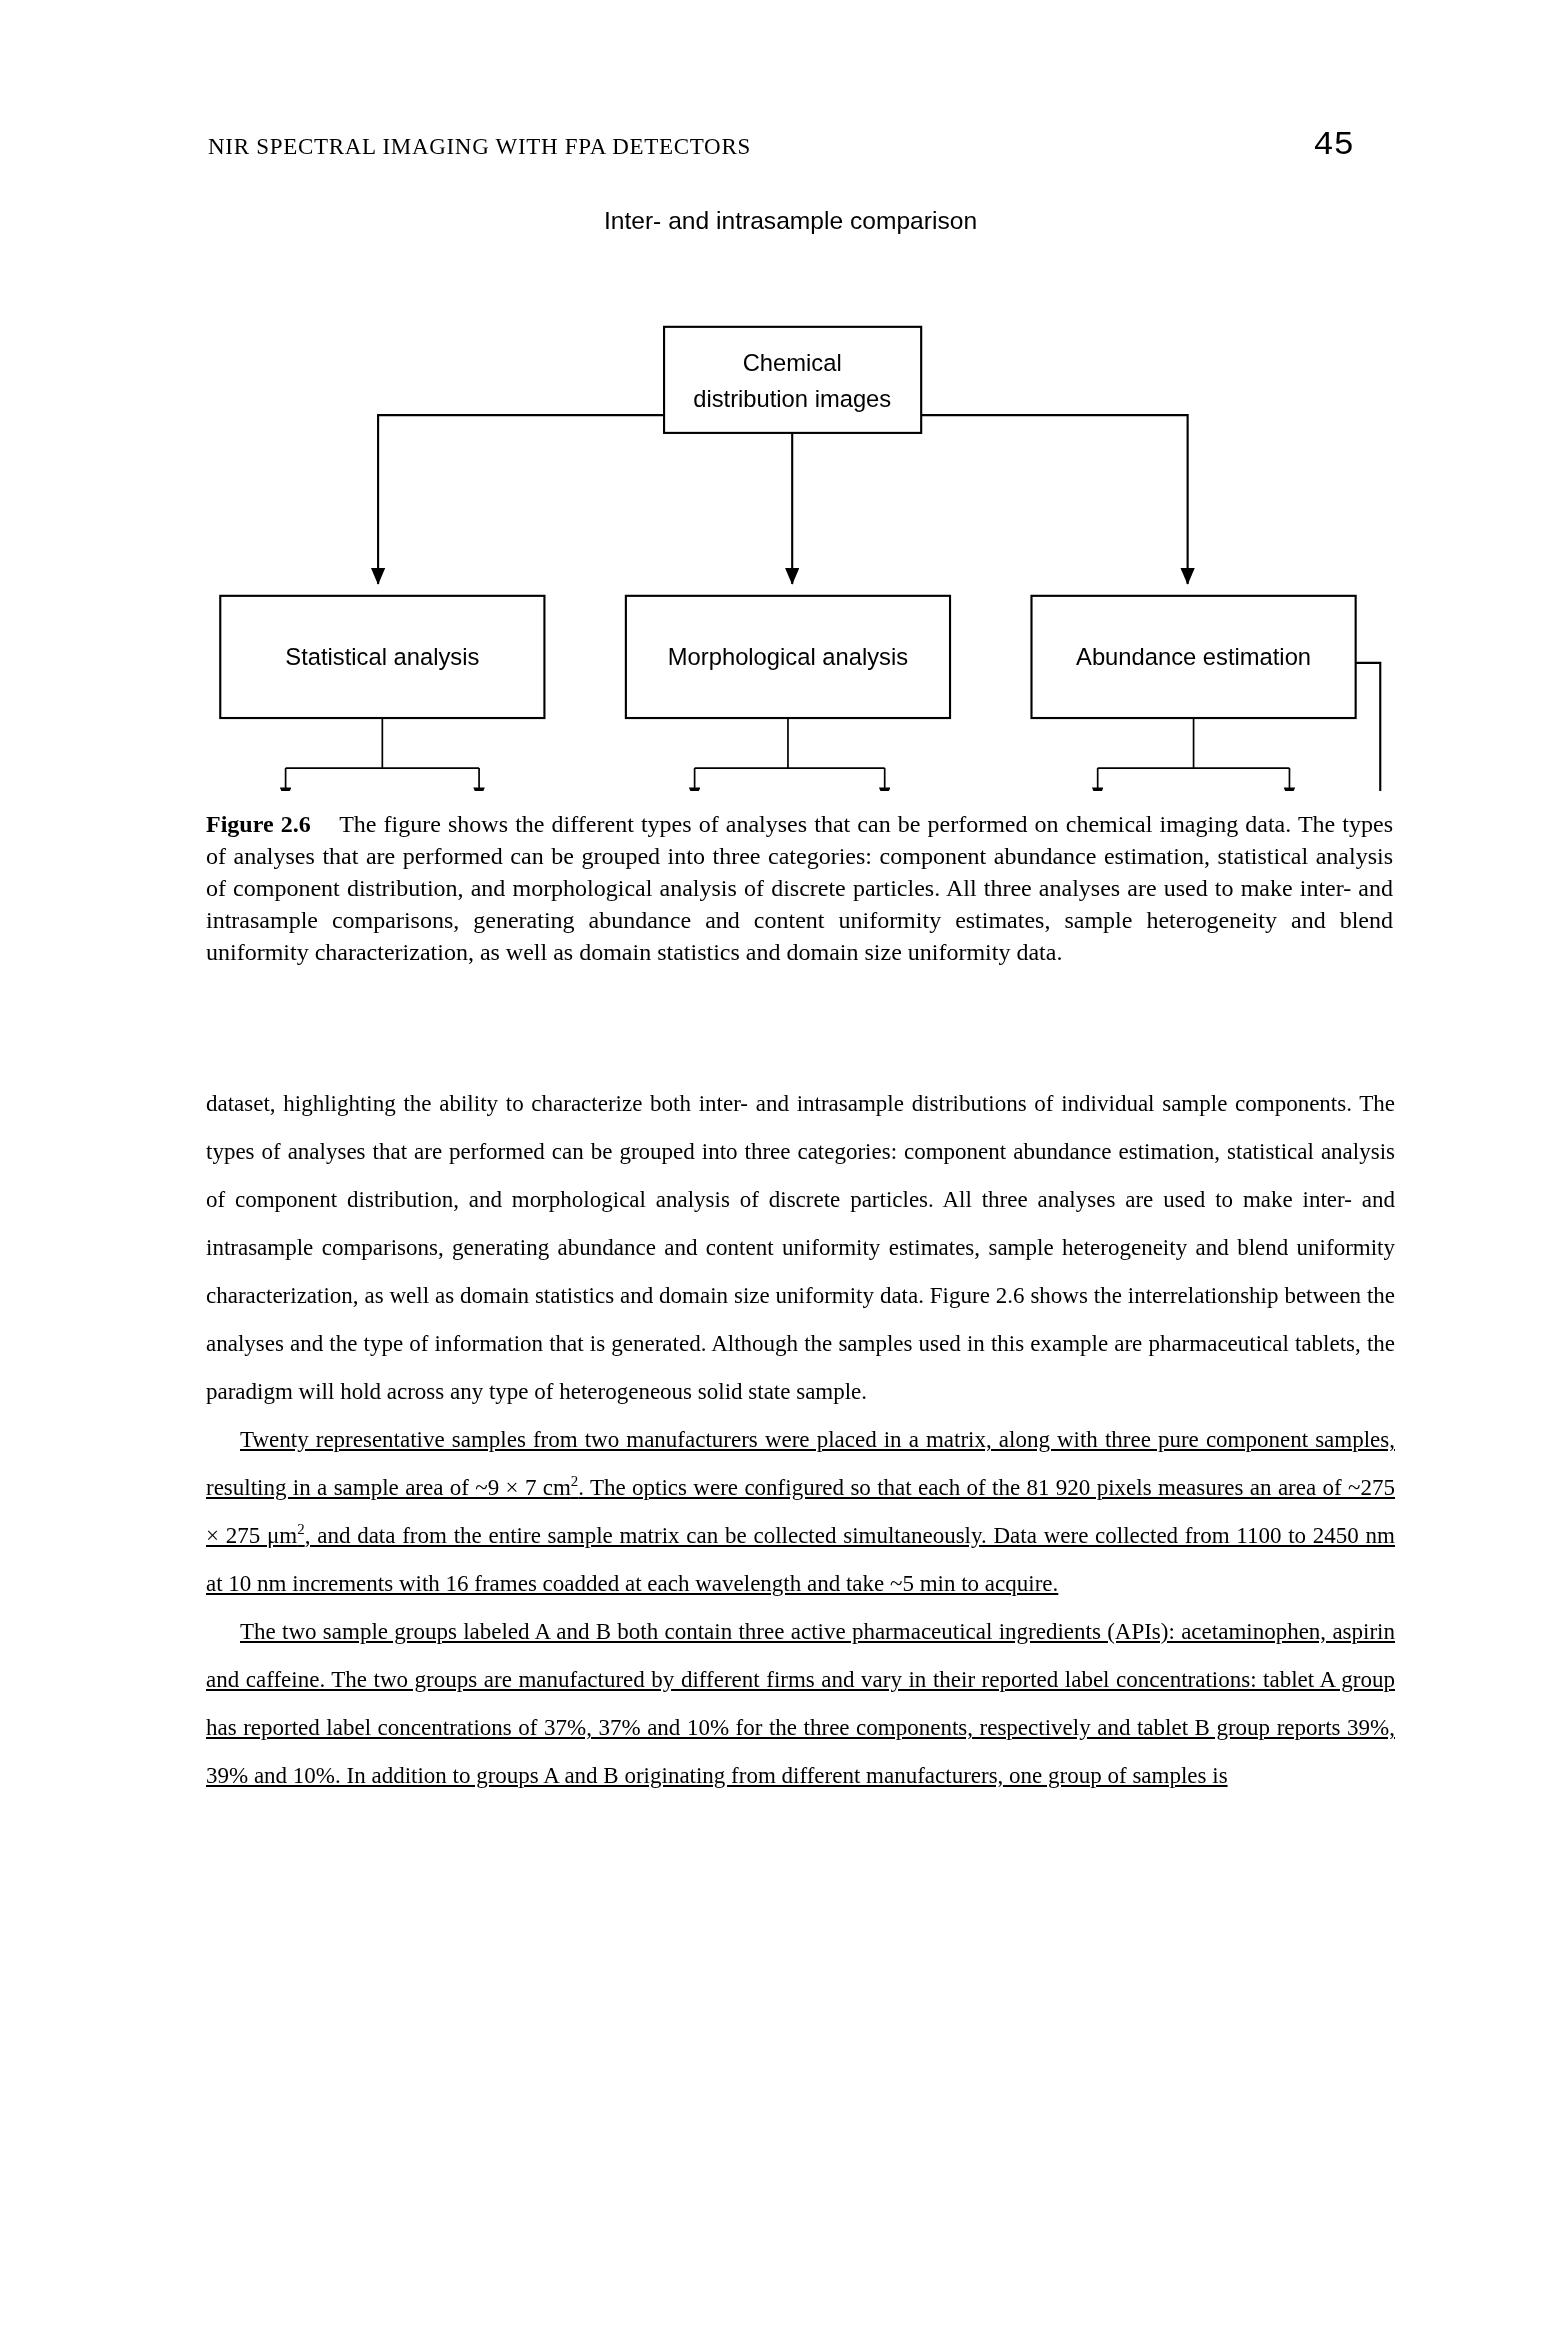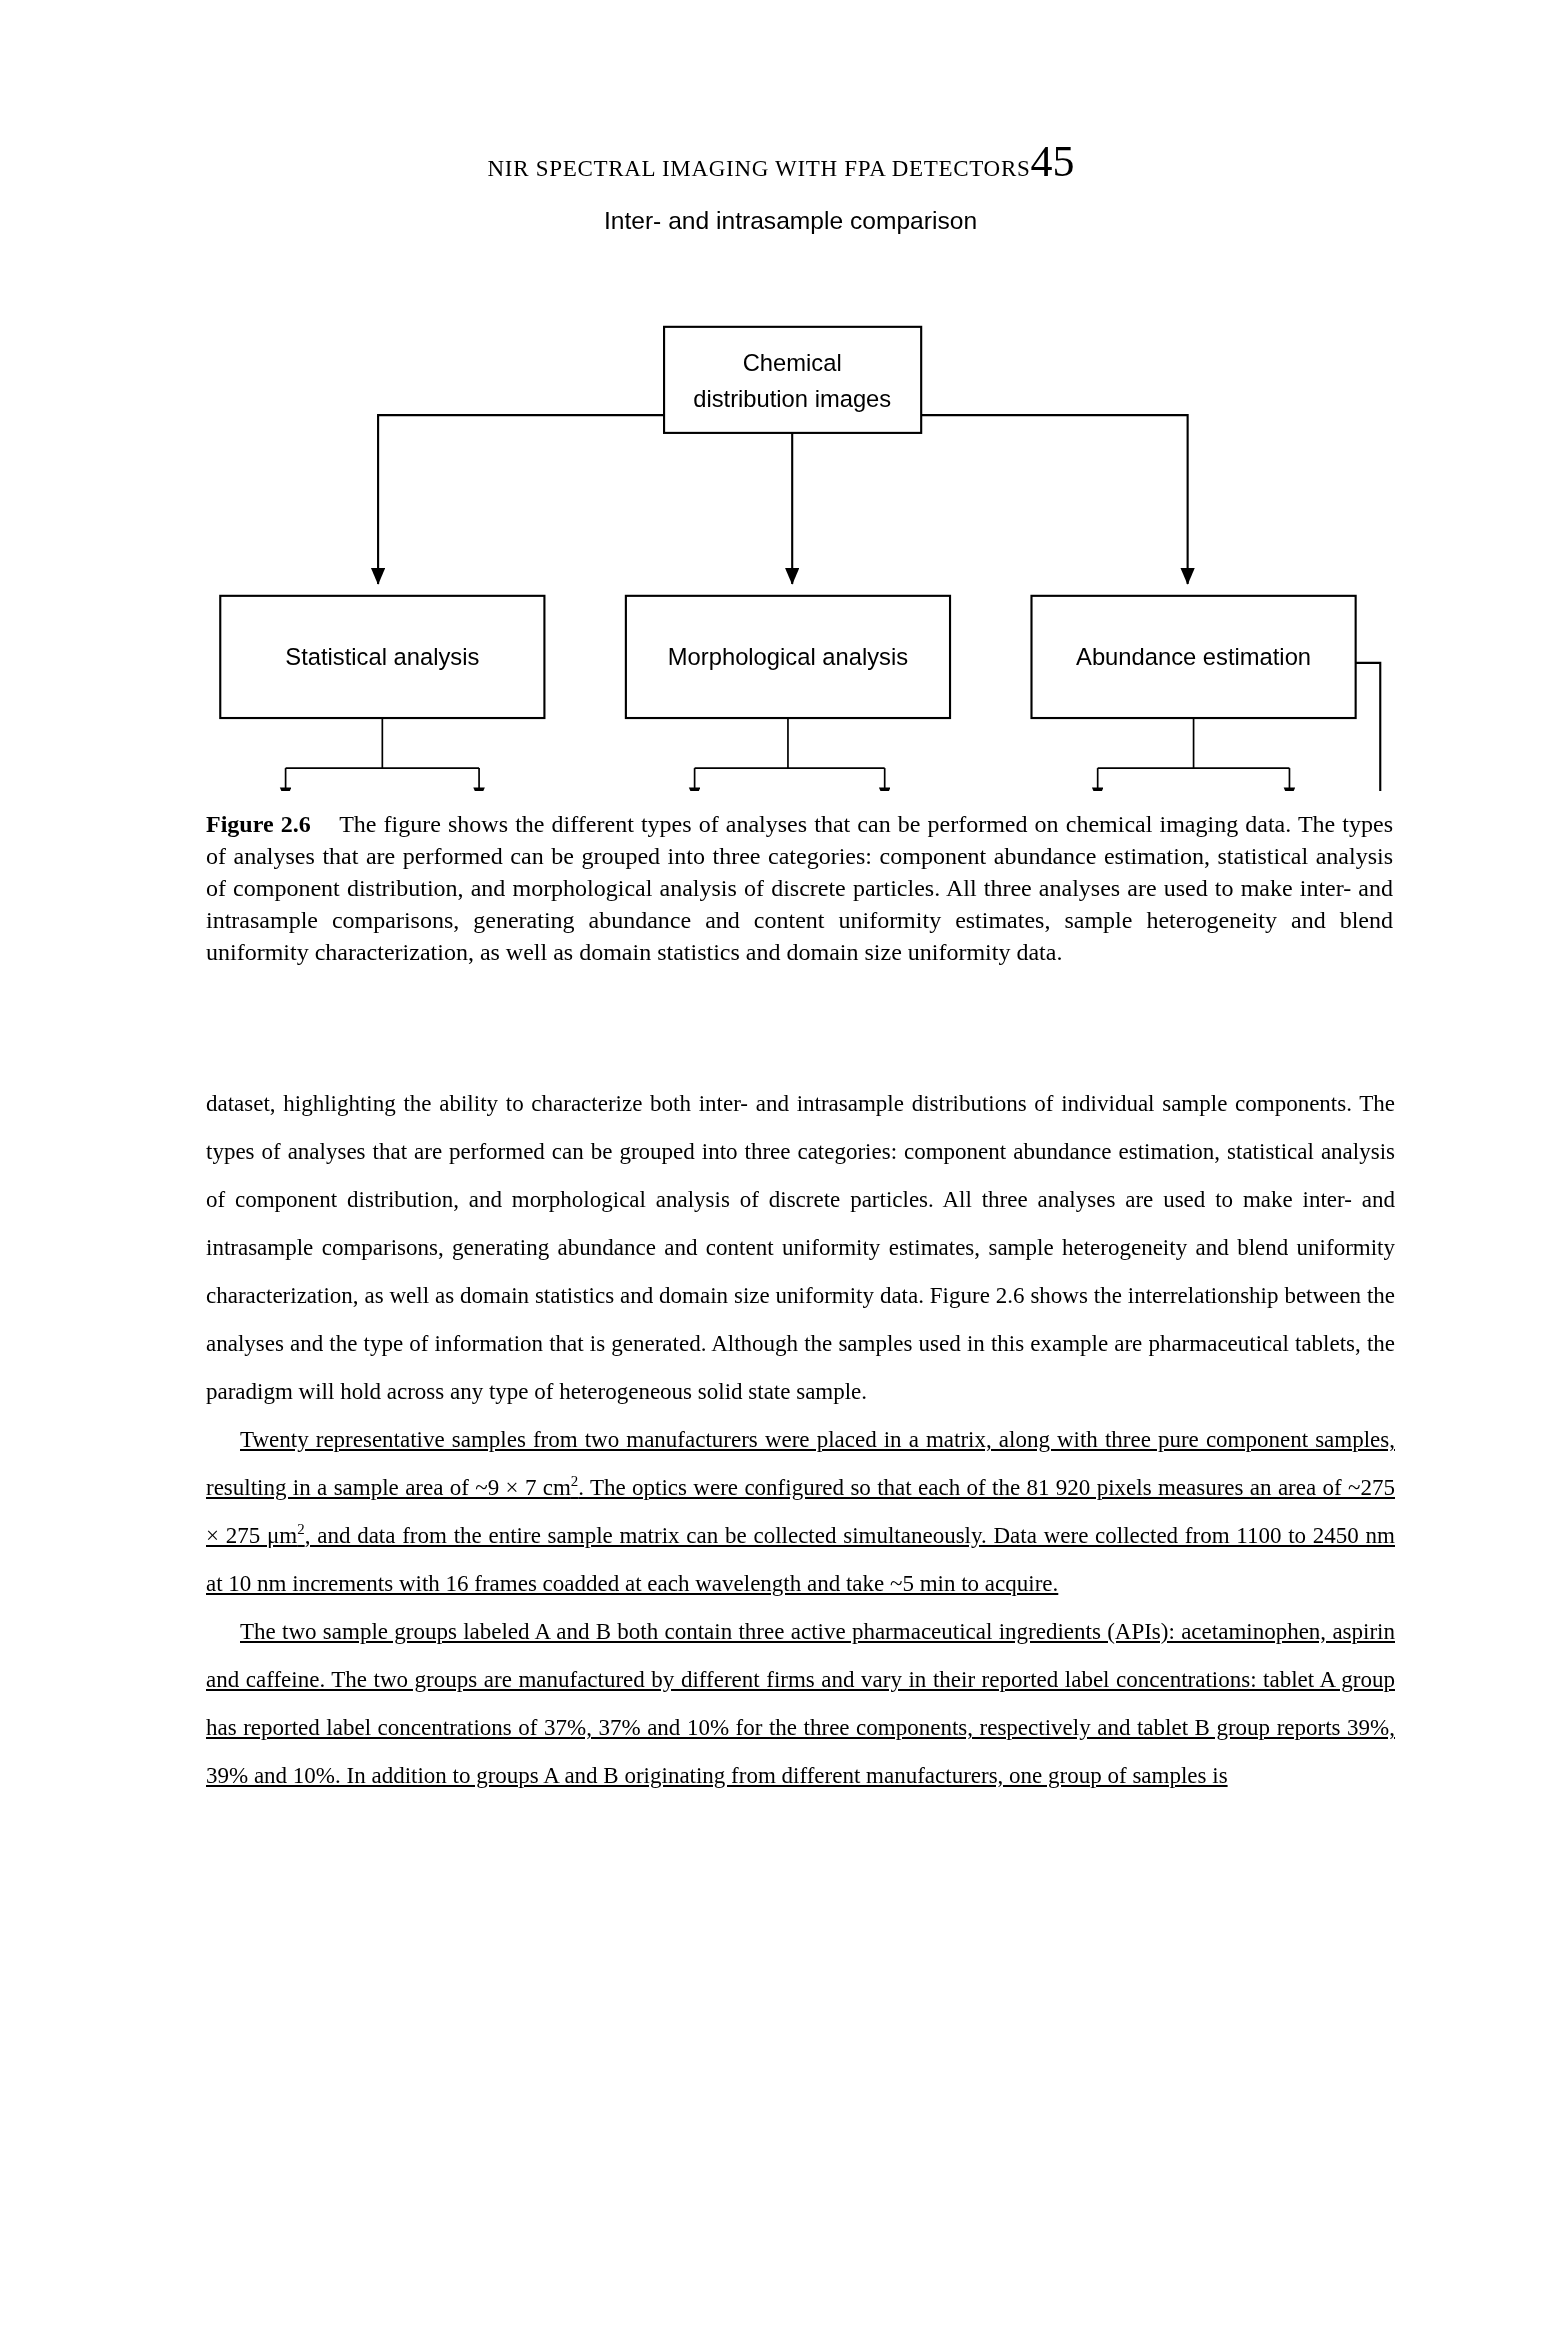--- a/index.html
+++ b/index.html
@@ -6,30 +6,30 @@
   body {
     width:1562px; height:2342px;
     font-family:"Liberation Serif", serif;
     color:#000000;
     -webkit-font-smoothing:antialiased;
   }
   .page { position:relative; width:1562px; height:2342px; overflow:hidden; }
 
   
   .runhead {
-    position:absolute; left:208px; top:136px; width:1146px;
-    display:flex; align-items:baseline; justify-content:center;
+    position:absolute; left:208px; top:126px; width:1146px;
+    display:flex; align-items:baseline; justify-content:space-between;
   }
   .runhead-title {
     font-family:"Liberation Serif", serif;
     font-size:23px; letter-spacing:0.7px; white-space:nowrap;
   }
   .runhead-page {
-    font-family:Liberation Serif, serif;
-    font-size:44px;
+    font-family:Liberation Mono, monospace;
+    font-size:34px;
   }
 
   
   .figure-wrap { position:absolute; left:196px; top:197px; width:1189px; height:594px; }
   .figure-wrap svg { display:block; }
   .fig-title {
     font-family:"Liberation Sans", sans-serif;
     font-size:29px;
   }
   .boxlabel {

